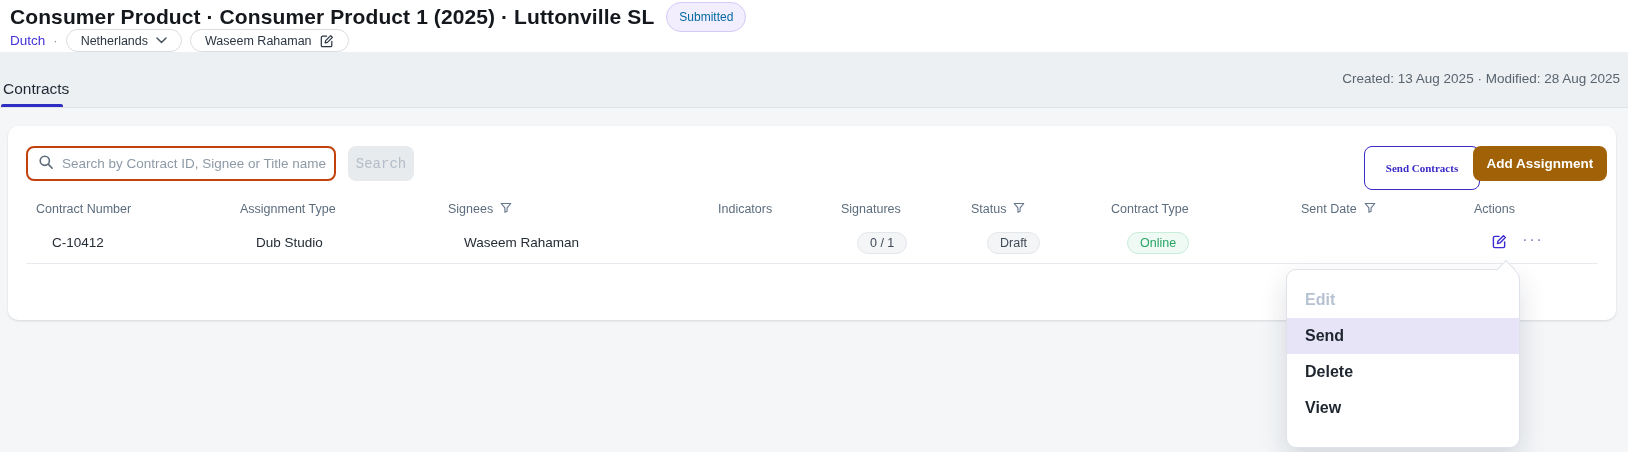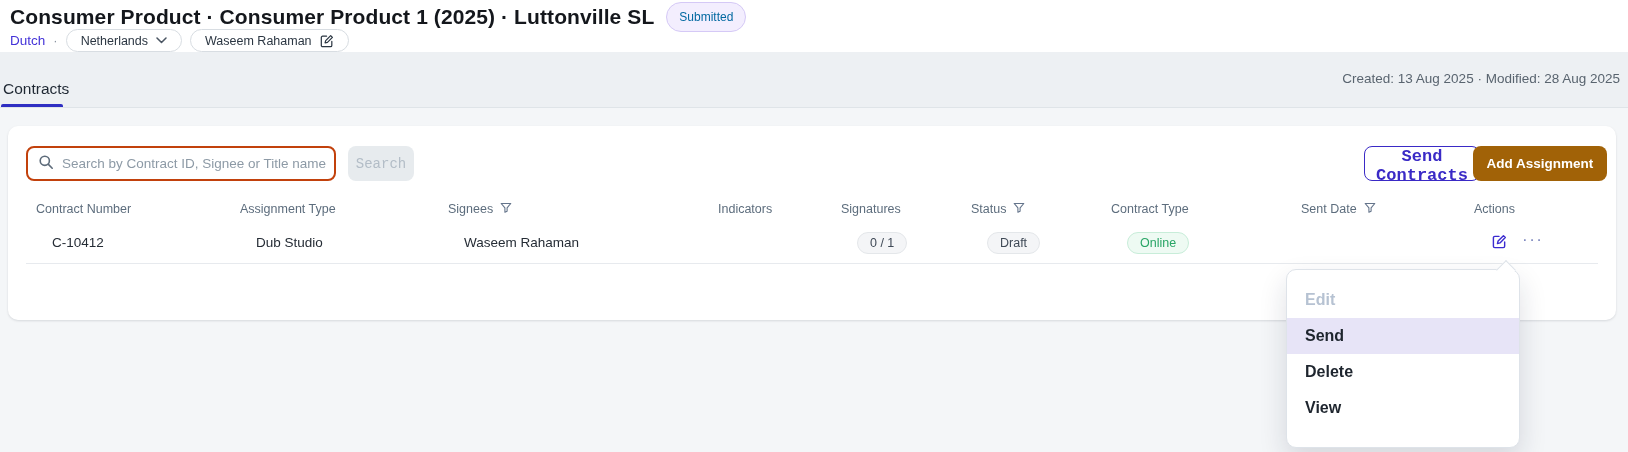--- a/index.html
+++ b/index.html
@@ -26,21 +26,21 @@
   
   .card { position:absolute; left:8px; top:126px; width:1608px; height:194px; background:#fff; border-radius:10px;
           box-shadow:0 1px 3px rgba(16,24,40,.08), 0 1px 2px rgba(16,24,40,.05); }
 
   .search-box { position:absolute; left:18px; top:20px; width:310px; height:35px; border:2px solid #c2410c; border-radius:8px; background:#fff; display:flex; align-items:center; }
   .search-box .mag { margin-left:10px; flex:0 0 auto; }
   .search-box input { border:none; outline:none; flex:1; height:100%; margin-left:8px; margin-right:8px; font-size:13.5px; font-family:"Liberation Sans",sans-serif; color:#2b3642; background:transparent; }
   .search-box input::placeholder { color:#8d9aa6; }
   .search-btn { position:absolute; left:340px; top:20px; width:66px; height:35px; border:none; border-radius:8px; background:#e7ebee; color:#b3bdc7; font-size:14px; font-family:Liberation Mono, monospace; cursor:default; }
 
-  .btn-send { position:absolute; top:20px; right:136px; width:116px; height:35px; background:#fff; border:1.5px solid #3a2ac6; color:#3a2ac6; border-radius:8px; font-size:17px; font-weight:600; font-family:Liberation Mono, monospace; cursor:pointer; }
+  .btn-send { position:absolute; top:20px; right:136px; width:116px; height:44px; background:#fff; border:1.5px solid #3a2ac6; color:#3a2ac6; border-radius:8px; font-size:11px; font-weight:600; font-family:Liberation Serif, serif; cursor:pointer; }
   .btn-add { position:absolute; top:20px; right:9px; width:134px; height:35px; background:#a16207; border:none; color:#fff; border-radius:8px; font-size:13.5px; font-weight:700; font-family:"Liberation Sans",sans-serif; cursor:pointer; }
 
   .tgrid { display:grid; grid-template-columns:204px 208px 270px 123px 130px 140px 190px 173px 126px; align-items:center; }
   .thead { position:absolute; left:28px; top:70px; width:1564px; height:26px; }
   .thead .th { font-size:12.5px; color:#5d6d7d; display:flex; align-items:center; gap:7px; }
   .trow { position:absolute; left:44px; top:96px; width:1564px; height:41px; }
   .trow-border { position:absolute; left:18px; top:137px; width:1572px; height:1px; background:#e7eaee; }
   .td { font-size:13.5px; color:#252c35; }
   .pill { display:inline-block; height:22px; line-height:21px; padding:0 12px; border-radius:999px; font-size:12.5px; background:#f4f5f7; border:1px solid #e4e7ea; color:#3f4956; }
   .pill.green { background:#eefaf3; border-color:#c8edd9; color:#29a566; }

